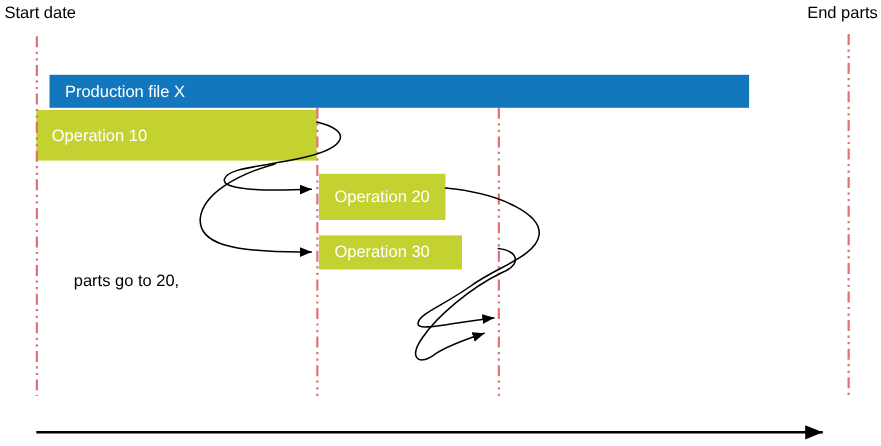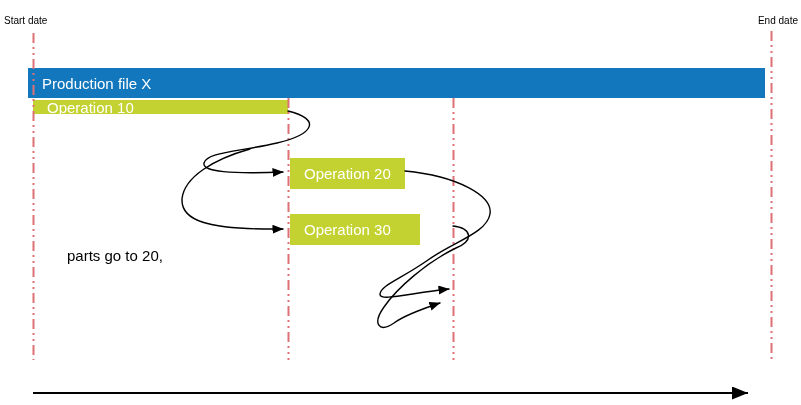--- a/index.html
+++ b/index.html
@@ -12,38 +12,38 @@
   html, body { margin: 0; padding: 0; }
   body {
     width: 801px; height: 405px;
     background: var(--bg);
     font-family: "Liberation Sans", sans-serif;
     position: relative; overflow: hidden;
   }
   .stage { position: absolute; inset: 0; }
 
   .date-label {
-    position: absolute; top: 15px;
-    font-size: 10px; color: var(--ink); white-space: nowrap;
+    position: absolute; top: 3px;
+    font-size: 15px; color: var(--ink); white-space: nowrap;
   }
   #start-date { left: 4px; }
   #end-date   { right: 3px; }
 
   .bar {
     position: absolute;
     display: flex; align-items: center;
     box-sizing: border-box; padding-left: 14px;
     color: #ffffff; font-size: 15px; white-space: nowrap;
   }
   .bar-blue  { background: var(--bar-blue); }
   .bar-green { background: var(--bar-green); }
 
-  #bar-production { left: 28px;  top: 68px;  width: 737px; height: 30px; }
-  #bar-op10       { left: 33px;  top: 100px; width: 255px; height: 14px; }
-  #bar-op20       { left: 290px; top: 158px; width: 115px; height: 31px; }
+  #bar-production { left: 45px;  top: 68px;  width: 636px; height: 30px; }
+  #bar-op10       { left: 33px;  top: 100px; width: 255px; height: 46px; }
+  #bar-op20       { left: 290px; top: 158px; width: 115px; height: 42px; }
   #bar-op30       { left: 290px; top: 214px; width: 130px; height: 31px; }
   #bar-op40       { left: 454px; top: 271px; width: 316px; height: 30px; }
 
   .note {
     position: absolute;
     font-size: 15px; line-height: 20px; color: var(--ink);
     white-space: nowrap;
   }
   #note-diverge  { left: 67px;  top: 246px; }
   #note-converge { left: 517px; top: 176px; }
@@ -71,21 +71,21 @@
   }
   .arrowhead-fill { fill: var(--ink); }
 </style>
 </head>
 <body>
 
 <div class="stage">
 
   <div class="date-label" id="start-date">Start date</div>
 
-  <div class="date-label" id="end-date">End date</div>
+  <div class="date-label" id="end-date">End parts</div>
 
   <div class="bar bar-blue" id="bar-production">
     <span>Production file X</span>
   </div>
 
   <div class="bar bar-green" id="bar-op10">
     <span>Operation 10</span>
   </div>
 
   <div class="bar bar-green" id="bar-op20">

